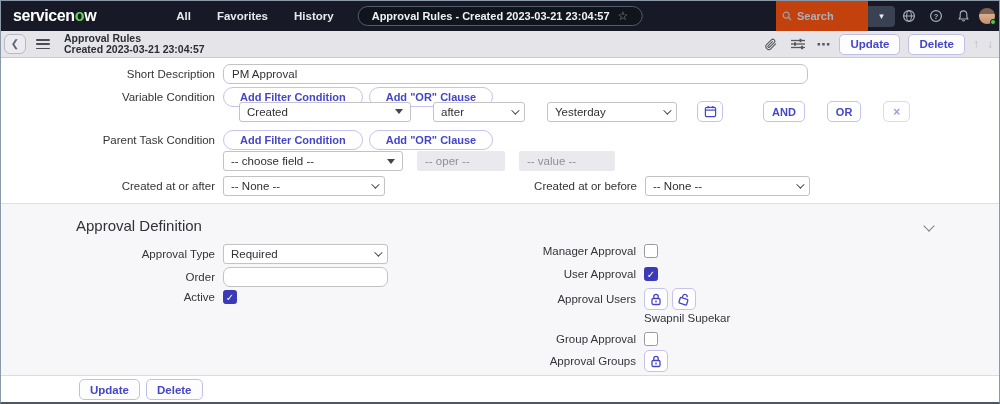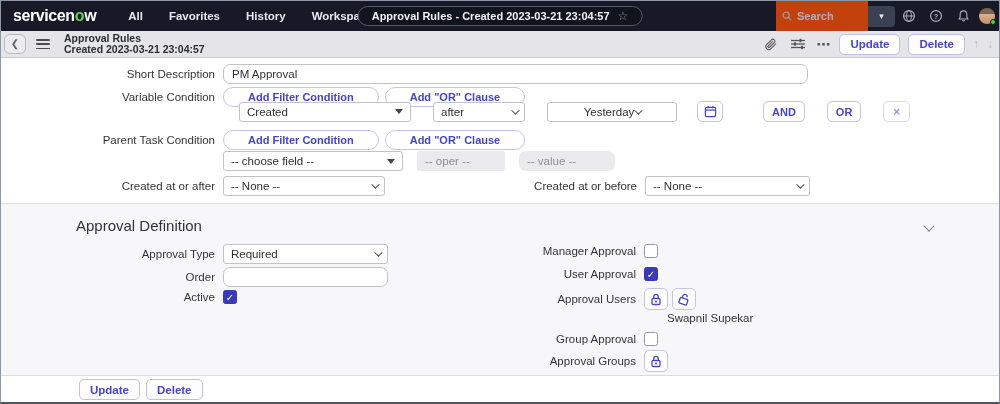--- a/index.html
+++ b/index.html
@@ -1,21 +1,21 @@
 <!DOCTYPE html>
 <html><head>
 <meta charset="utf-8">
 <style>
   * { margin:0; padding:0; box-sizing:border-box; }
   html,body { background:#fff; }
   body { font-family:"Liberation Sans","DejaVu Sans",sans-serif; }
   .frame { position:relative; width:1000px; height:404px; border:1px solid #8a98a8; border-bottom:2px solid #4d5763; background:#fff; overflow:hidden; }
 
   
-  .topnav { position:absolute; top:0; left:0; right:0; height:30px; background:#171a26; display:flex; align-items:center; }
+  .topnav { position:absolute; top:0; left:0; right:0; height:30px; background:#171a26; display:flex; align-items:center;gap:48px; }
   .logo { margin-left:12px; font-size:16px; font-weight:bold; color:#fff; letter-spacing:-0.4px; cursor:pointer; }
   .logo .logo-o { color:#62d84e; }
   .nav-menu { display:flex; gap:26px; margin-left:32px; }
   .nav-item { font-size:11.5px; color:#e8e9ee; font-weight:600; cursor:pointer; }
   .context-pill { position:absolute; left:50%; transform:translateX(-50%); height:20px; display:flex; align-items:center; gap:8px; padding:0 13px; background:#10141d; border:1px solid #555b6b; border-radius:12px; color:#f0f1f5; font-size:11px; font-weight:700; white-space:nowrap; }
   .context-pill .star { color:#a79d7d; font-size:12px; font-weight:400; cursor:pointer; }
   .nav-right { position:absolute; right:0; top:0; height:30px; display:flex; align-items:center; }
   .search-box { display:flex; align-items:center; width:92px; height:37px; background:#c2410c; border-radius:4px 0 0 4px; padding:0 6px; }
   .search-box svg { flex:0 0 auto; }
   .search-box input { width:60px; margin-left:5px; background:transparent; border:none; outline:none; color:#cfd3dd; font-size:11px; font-family:inherit; }
@@ -36,21 +36,21 @@
   .toolbar-right { position:absolute; right:6px; display:flex; align-items:center; gap:8px; }
   .tb-icon { width:20px; height:20px; display:flex; align-items:center; justify-content:center; cursor:pointer; color:#54575f; }
   .tb-more { font-size:14px; font-weight:700; color:#54575f; cursor:pointer; letter-spacing:1px; }
   .btn { background:#fdfdfe; border:1px solid #bfc0e8; border-radius:5px; color:#4545c9; font-size:11.5px; font-weight:700; font-family:inherit; padding:2px 10px; height:21px; cursor:pointer; }
   .nav-arrow { font-size:12px; color:#b9bcc6; cursor:pointer; }
 
   
   .row { position:absolute; left:0; display:flex; align-items:center; }
   .lbl { width:222px; text-align:right; padding-right:8px; font-size:11.5px; color:#33353a; flex:0 0 auto; }
   .txt-input { height:20px; border:1px solid #c2c2c7; border-radius:7px; padding:0 8px; font-size:11.5px; font-family:inherit; color:#2e3033; outline:none; background:#fff; }
-  .pill-btn { height:20px; padding:0 24px; background:#fff; border:1px solid #c3c3ee; border-radius:10px; color:#4545c9; font-size:11px; font-weight:700; font-family:inherit; cursor:pointer; margin-right:6px; }
+  .pill-btn { height:20px; padding:0 16px; background:#fff; border:1px solid #c3c3ee; border-radius:10px; color:#4545c9; font-size:11px; font-weight:700; font-family:inherit; cursor:pointer; margin-right:6px; }
   .sel { height:20px; background:#fff; border:1px solid #c2c2c7; border-radius:3px; display:flex; align-items:center; justify-content:space-between; padding:0 7px; font-size:11.5px; color:#2e3033; cursor:pointer; }
   .sel .tri { width:0; height:0; border-left:4px solid transparent; border-right:4px solid transparent; border-top:5px solid #43454a; }
   .sel .chev { width:6px; height:6px; border-right:1.5px solid #43454a; border-bottom:1.5px solid #43454a; transform:rotate(45deg) translateY(-2px); }
   .dis-box { height:20px; background:#e9e9ee; border-radius:2px; display:flex; align-items:center; padding:6px 8px; font-size:11.5px; color:#8f9096; }
   .icon-btn { width:26px; height:21px; background:#fff; border:1px solid #c3c3ee; border-radius:5px; display:flex; align-items:center; justify-content:center; cursor:pointer; }
   .sq-btn { height:21px; padding:4px 8px; background:#fff; border:1px solid #c3c3ee; border-radius:5px; color:#4545c9; font-size:11px; font-weight:700; font-family:inherit; cursor:pointer; }
   .x-btn { width:27px; height:21px; background:#fff; border:1px solid #d9d9f2; border-radius:5px; color:#9b9be0; font-size:12px; font-weight:700; cursor:pointer; }
 
   
   .section { position:absolute; top:202px; left:0; right:0; height:172px; background:#f7f7f9; border-top:1px solid #e0e0e4; }
@@ -166,21 +166,21 @@
   <div class="row" style="top:100px;gap:16px;">
     <span class="lbl"></span>
     <div class="sel" style="width:172px; margin-right:6px;">
       <span>Created</span>
         <span class="tri"></span>
     </div>
     <div class="sel" style="width:92px; margin-right:6px;">
       <span>after</span>
         <span class="chev"></span>
     </div>
-    <div class="sel" style="width:130px; margin-right:4px;justify-content:center;">
+    <div class="sel" style="width:130px; margin-right:4px;">
       <span>Yesterday</span>
         <span class="chev"></span>
     </div>
     <span class="icon-btn" style="margin-right:24px;">
       <svg width="13" height="13" viewBox="0 0 14 14">
           <rect x="1.5" y="2.5" width="11" height="10" rx="1.5" fill="none" stroke="#4545c9" stroke-width="1.3"></rect>
           <line x1="1.5" y1="5.5" x2="12.5" y2="5.5" stroke="#4545c9" stroke-width="1.3"></line>
           <line x1="4.5" y1="1" x2="4.5" y2="3.5" stroke="#4545c9" stroke-width="1.3"></line>
           <line x1="9.5" y1="1" x2="9.5" y2="3.5" stroke="#4545c9" stroke-width="1.3"></line>
         </svg>
@@ -198,21 +198,21 @@
 
   <div class="row" style="top:150px;">
     <span class="lbl"></span>
     <div class="sel" style="width:180px; margin-right:14px;">
       <span>-- choose field --</span>
         <span class="tri"></span>
     </div>
     <div class="dis-box" style="width:88px; margin-right:14px;">
         <span>-- oper --</span>
       </div>
-    <div class="dis-box" style="width:96px;border-radius:7px;">
+    <div class="dis-box" style="width:96px;">
         <span>-- value --</span>
       </div>
   </div>
 
   <div class="row" style="top:175px;">
     <span class="lbl">Created at or after</span>
     <div class="sel" style="width:162px;">
       <span>-- None --</span>
         <span class="chev"></span>
     </div>
@@ -265,21 +265,21 @@
           </svg>
       </span>
       <span class="lock-btn">
         <svg width="13" height="13" viewBox="0 0 13 13" transform="rotate(18)">
             <rect x="2" y="5.5" width="8" height="6" rx="1.2" fill="none" stroke="#4545c9" stroke-width="1.3"></rect>
             <path d="M3.8 5.5 V3.6 a2.2 2.2 0 0 1 4.4 0" fill="none" stroke="#4545c9" stroke-width="1.3"></path>
           </svg>
       </span>
     </div>
 
-    <div class="row" style="top:108px; left:438px;">
+    <div class="row" style="top:108px; left:415px;">
       <span class="rlbl"></span>
       <span class="plain-val">Swapnil Supekar</span>
     </div>
 
     <div class="row" style="top:128px; left:415px;justify-content:center;">
       <span class="rlbl">Group Approval</span>
       <span class="checkbox"></span>
     </div>
 
     <div class="row" style="top:146px; left:415px;">

